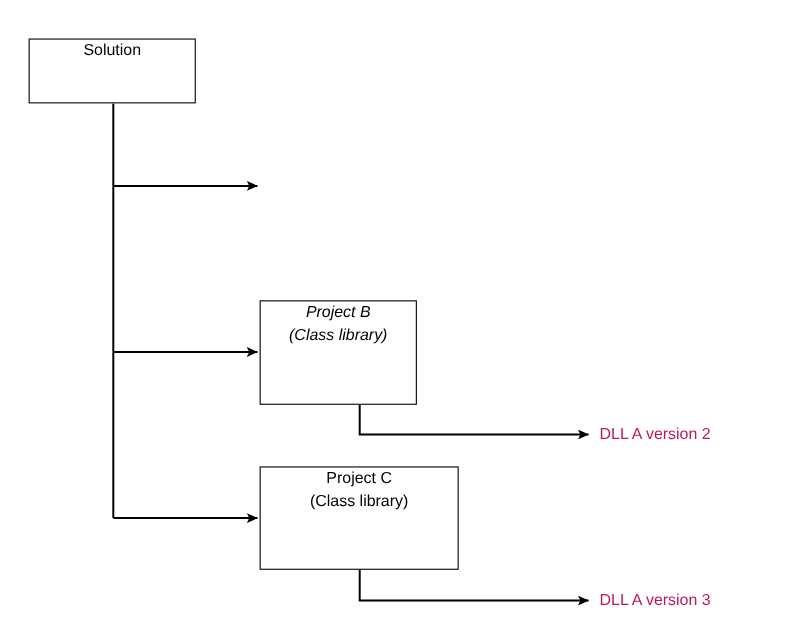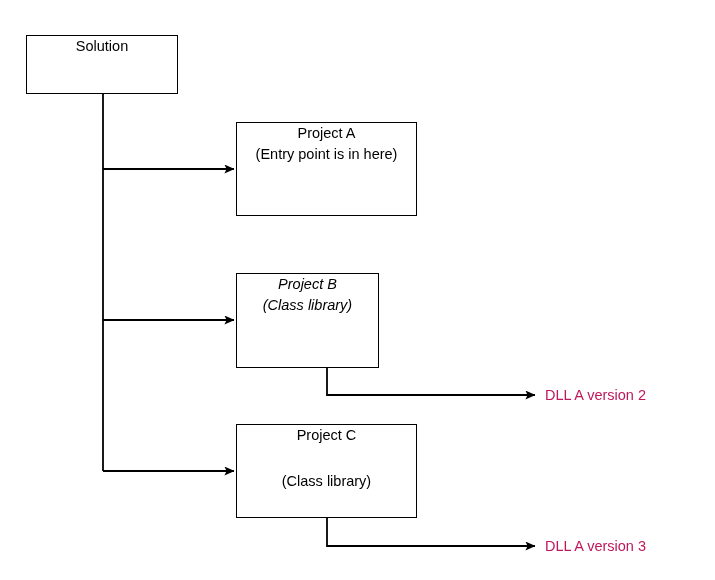--- a/index.html
+++ b/index.html
@@ -50,21 +50,21 @@
     line-height: 18px;
     white-space: nowrap;
   }
   
   #node-solution { left: 26px; top: 35px; width: 152px; height: 59px; }
   
   #node-project-a { left: 236px; top: 122px; width: 181px; height: 94px; }
   
   #node-project-b { left: 236px; top: 273px; width: 143px; height: 95px; font-style: italic; }
   
-  #node-project-c { left: 236px; top: 424px; width: 181px; height: 94px; gap: 25px; }
+  #node-project-c { left: 236px; top: 424px; width: 181px; height: 94px; }
   
   #label-dll-a-v2 { left: 545px; top: 386px; }
   #label-dll-a-v1 { left: 545px; top: 537px; }
 </style>
 </head>
 <body>
 
 <div id="canvas">
 
   <svg id="diagram-svg" viewBox="0 0 715 580" xmlns="http://www.w3.org/2000/svg">
@@ -84,24 +84,20 @@
 
     <path d="M 327 368 L 327 395 L 535 395" fill="none" stroke="#000000" stroke-width="1.8" marker-end="url(#arrowhead)"></path>
 
     <path d="M 327 518 L 327 546 L 535 546" fill="none" stroke="#000000" stroke-width="1.8" marker-end="url(#arrowhead)"></path>
   </svg>
 
   <div class="node-box" id="node-solution">
     <span class="node-line">Solution</span>
   </div>
 
-  <div class="node-box" id="node-project-a">
-    <span class="node-line">Project A</span>
-    <span class="node-line">(Entry point is in here)</span>
-  </div>
 
   <div class="node-box" id="node-project-b">
     <span class="node-line">Project B</span>
     <span class="node-line">(Class library)</span>
   </div>
 
   <div class="node-box" id="node-project-c">
     <span class="node-line">Project C</span>
     <span class="node-line">(Class library)</span>
   </div>

